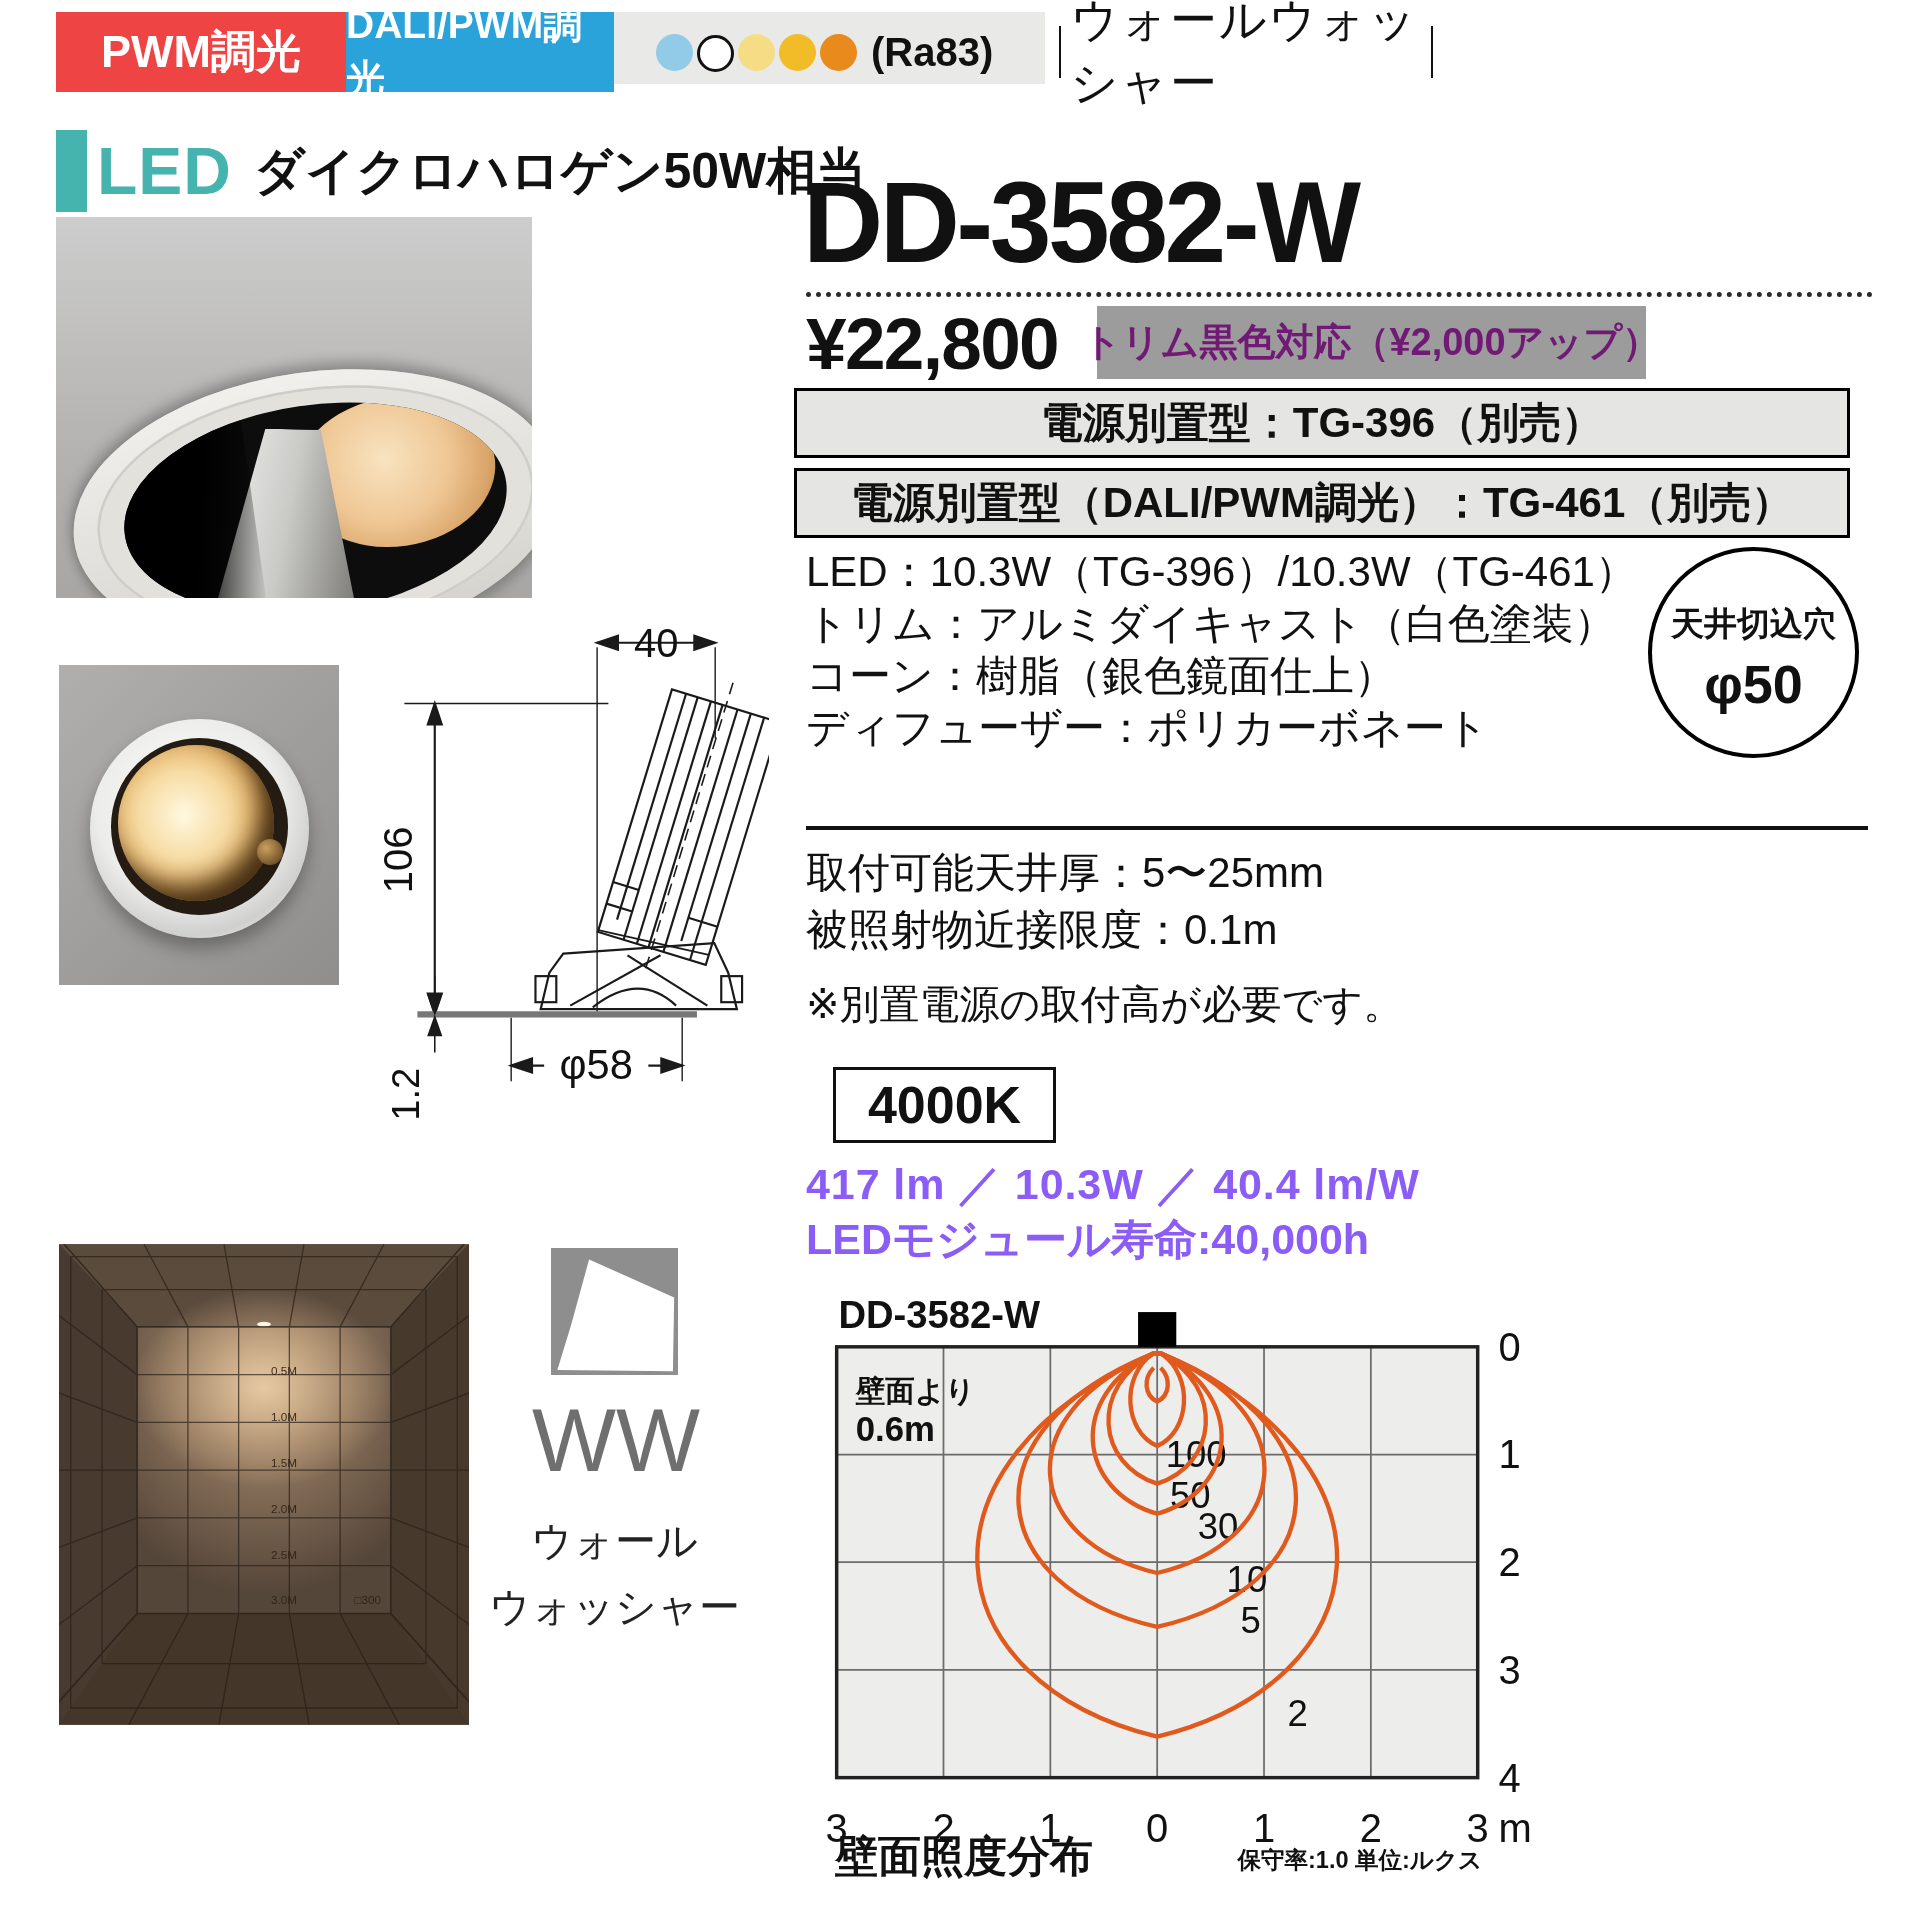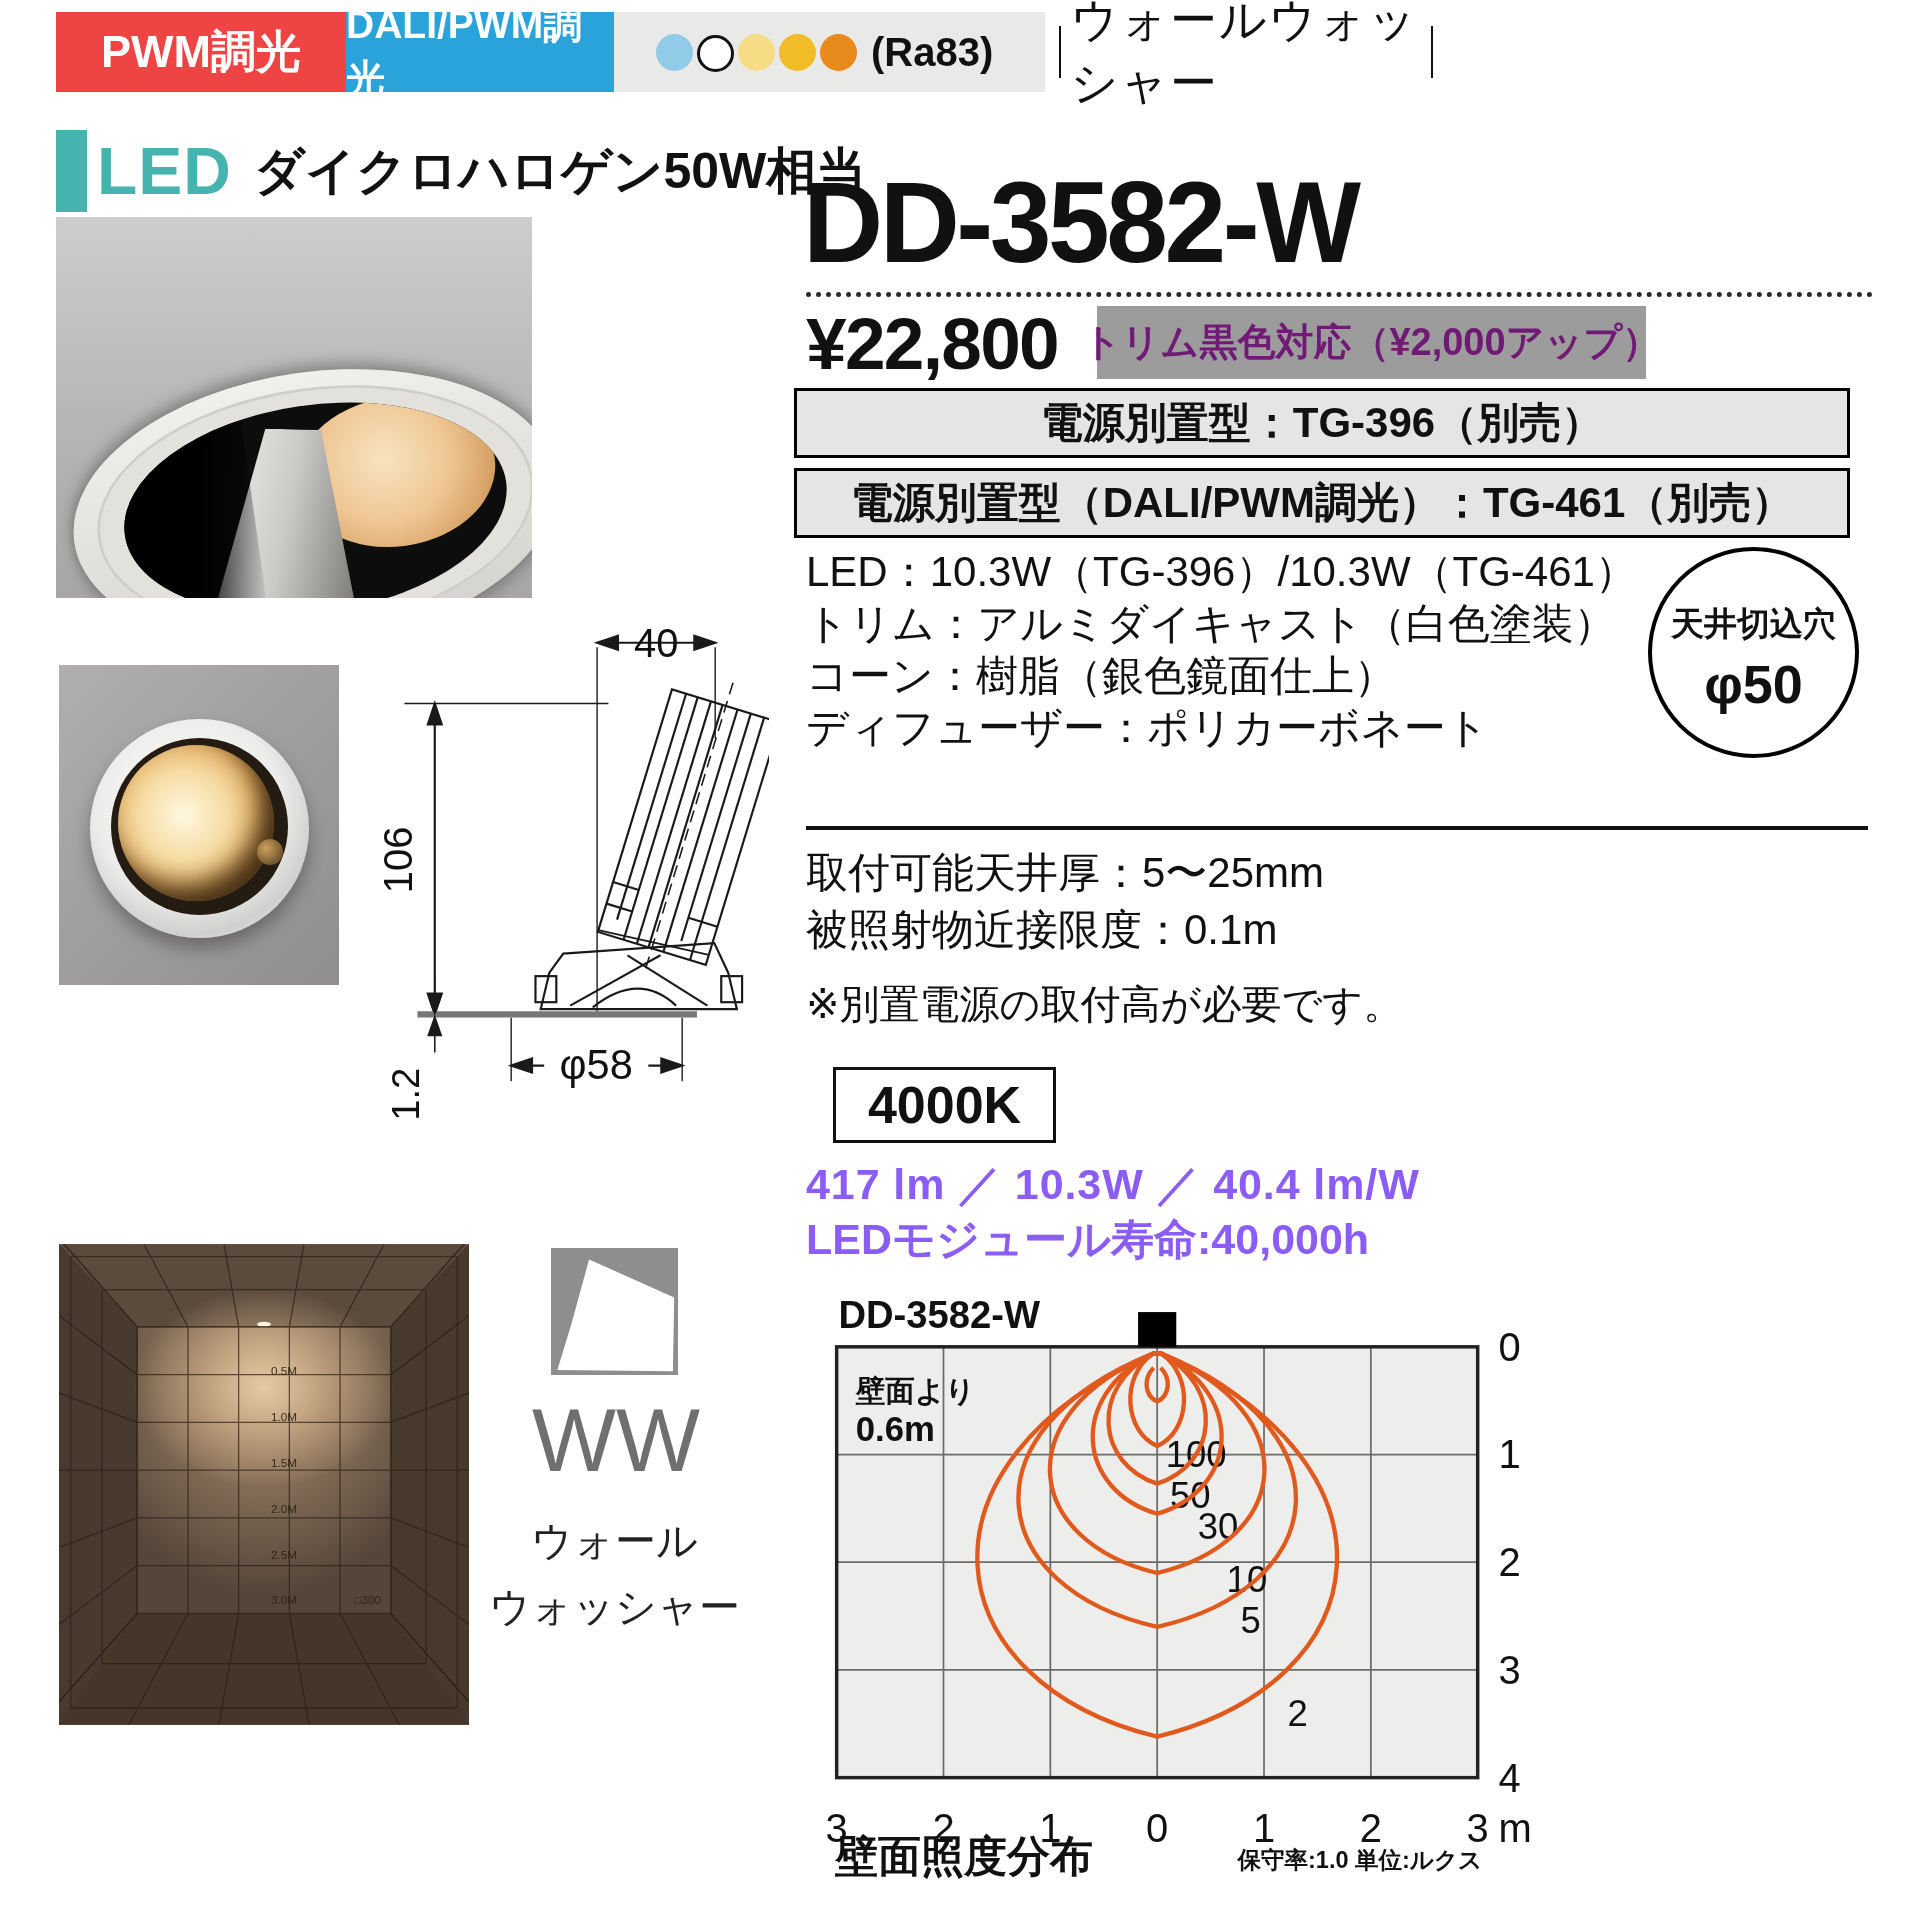--- a/index.html
+++ b/index.html
@@ -71,21 +71,21 @@
 </head>
 <body>
 
 <div class="abs badge flexc" style="left:56px;width:290px;background:#ef4444;font-size:45px;">
     <span>PWM調光</span>
   </div>
 <div class="abs badge flexc" style="left:346px;width:268px;background:#29a3da;font-size:39px;">
     <span>DALI/PWM調光</span>
   </div>
 
-<div class="abs" style="left:614px;top:12px;width:431px;height:80px;background:#e9e9e7;">
+<div class="abs" style="left:614px;top:12px;width:431px;height:72px;background:#e9e9e7;">
   <span class="chip-dot" style="left: 42px; background-color: rgb(146, 203, 232);"></span>
   <span class="chip-dot" style="left: 83px; border: 3.5px solid rgb(17, 17, 17); width: 31px; height: 31px; top: 22.6px; background-color: rgb(255, 255, 255);"></span>
   <span class="chip-dot" style="left: 124px; background-color: rgb(246, 221, 133);"></span>
   <span class="chip-dot" style="left: 165px; background-color: rgb(241, 188, 40);"></span>
   <span class="chip-dot" style="left: 206px; background-color: rgb(233, 138, 28);"></span>
   <span class="abs" style="left:257px;top:0;height:80px;line-height:80px;font-size:40px;font-weight:600;">(Ra83)</span>
 </div>
 
 <div class="abs flexc" style="left:1059px;top:12px;width:374px;height:80px;gap:9px;">
   <span class="ww-bar"></span>

